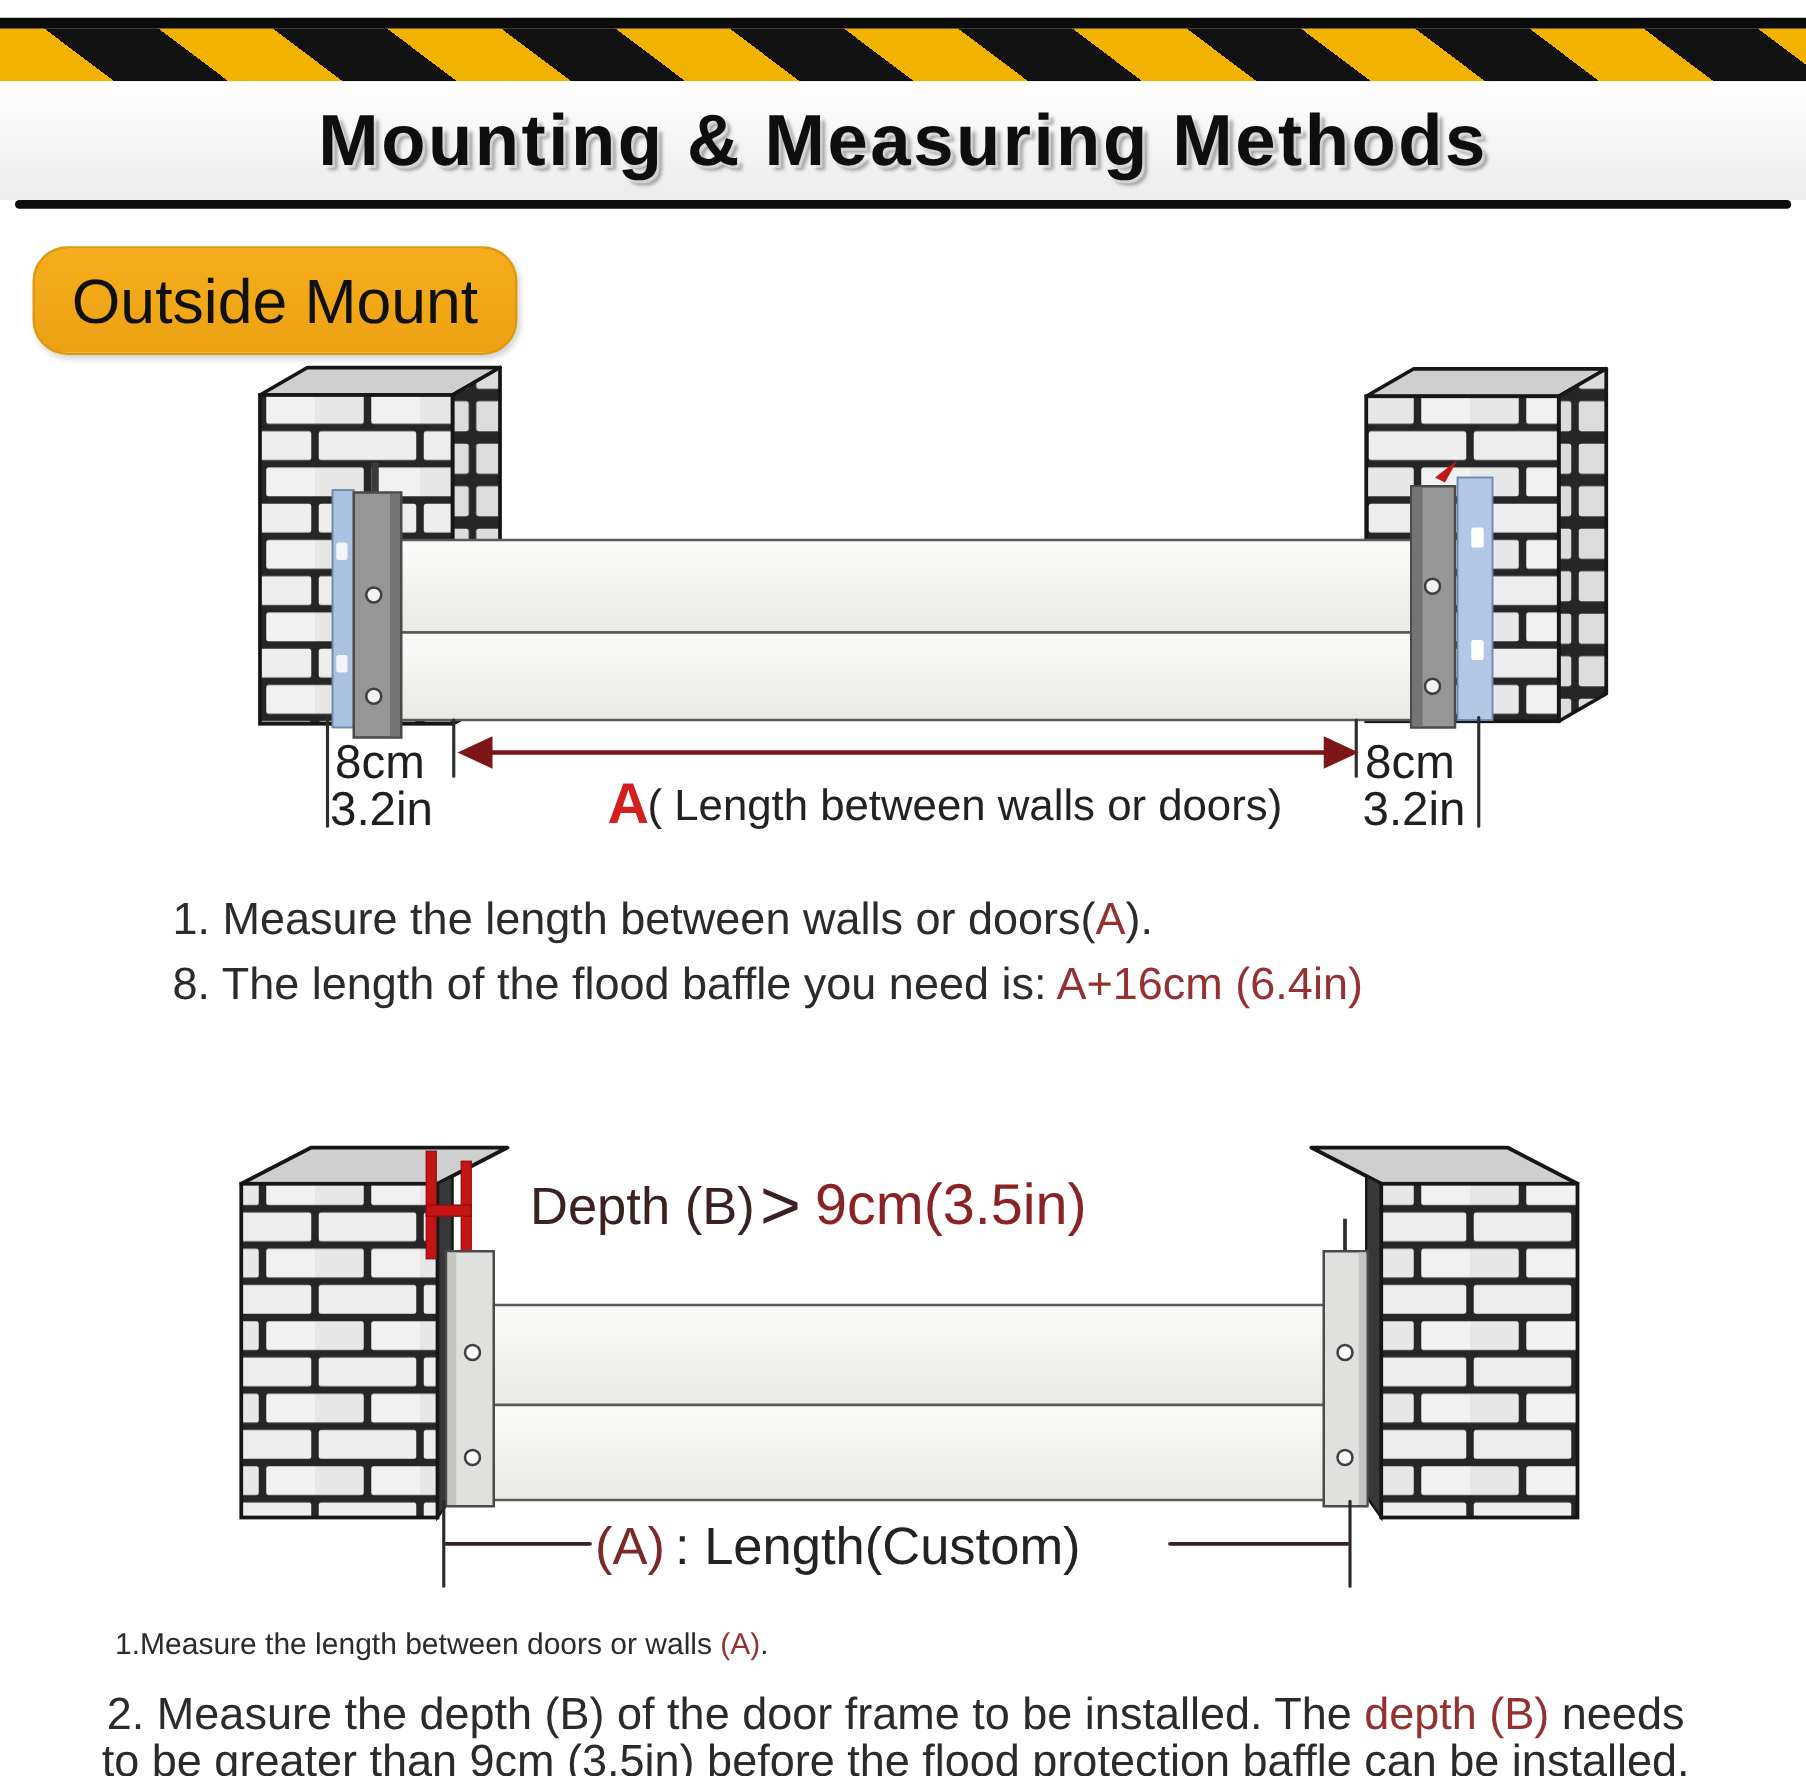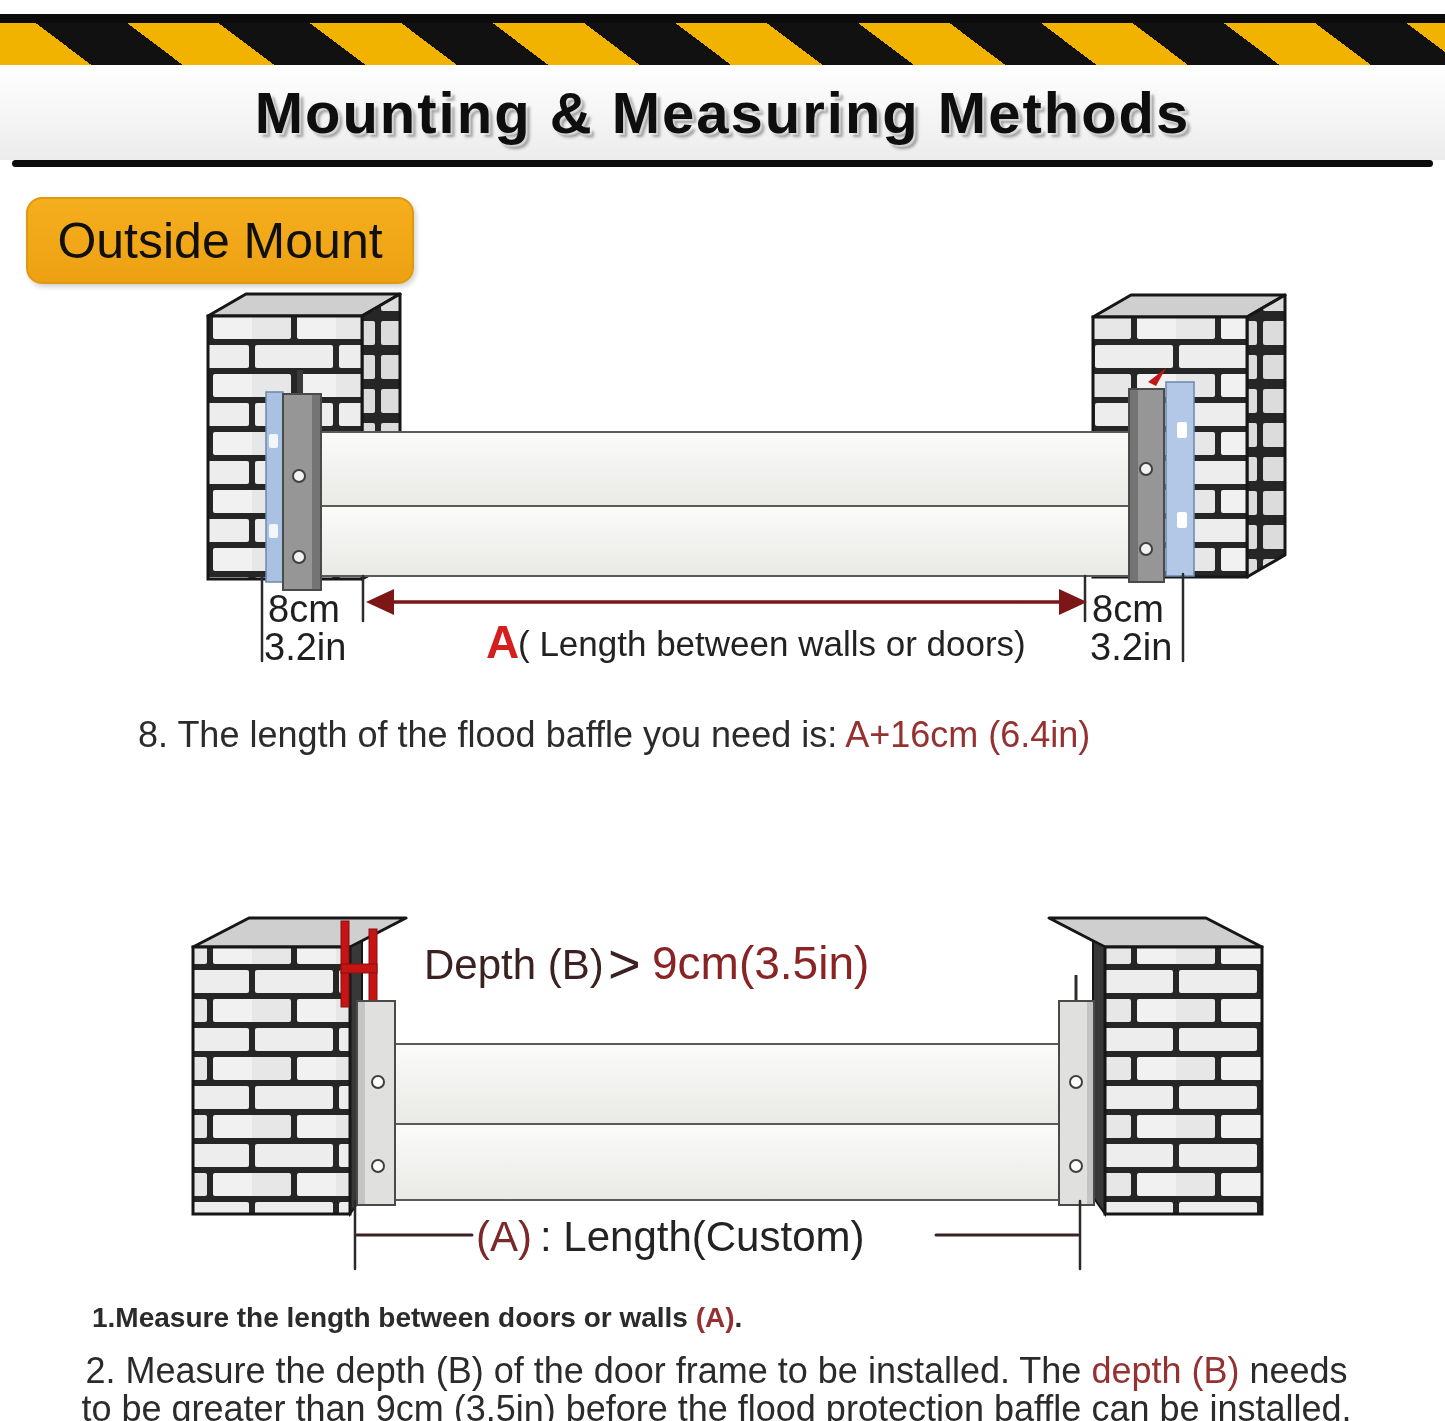--- a/index.html
+++ b/index.html
@@ -22,36 +22,36 @@
   .page-title{
     font-size:58px;font-weight:700;letter-spacing:2px;color:#0e0e0e;
     text-shadow:2px 2px 1px rgba(255,255,255,.55), 4px 4px 3px rgba(0,0,0,.35);
     white-space:nowrap;
   }
   .title-rule{position:absolute;left:12px;right:12px;top:146px;height:7px;background:#0c0c0c;border-radius:4px;}
   
   .badge{
     position:absolute;left:26px;width:384px;height:83px;
     background:linear-gradient(#f5ae1e,#eda112);
-    border:2px solid #dd9a0f;border-radius:16px;
+    border:2px solid #dd9a0f;border-radius:28px;
     box-shadow:2px 3px 5px rgba(0,0,0,.18);
     display:flex;align-items:center;justify-content:center;
     font-size:50px;color:#101010;white-space:nowrap;
   }
   .badge-outside{top:183px;}
   .badge-inside{top:806px;}
   
   .diagram{position:absolute;left:0;width:1445px;}
   .diagram-outside{top:270px;height:400px;}
   .diagram-inside{top:895px;height:380px;}
   
   .steps{position:absolute;font-size:36px;color:#2b2b2b;line-height:52px;white-space:nowrap;}
   .steps-outside{left:138px;top:695px;}
   .step-ref{color:#953131;}
-  .inside-step1{position:absolute;left:92px;top:1288px;font-size:28px;color:#2b2b2b;white-space:nowrap;font-weight:bold;}
+  .inside-step1{position:absolute;left:92px;top:1288px;font-size:24px;color:#2b2b2b;white-space:nowrap;}
   .inside-step2{
     position:absolute;left:44px;top:1338px;width:1345px;
     font-size:36px;color:#2b2b2b;text-align:center;line-height:38px;
   }
 </style>
 </head>
 <body>
 
 <div class="stage">
 
@@ -139,20 +139,21 @@
     </g>
     <text x="268" y="338" font-size="38" fill="#1f1f1f">8cm</text>
     <text x="264" y="376" font-size="38" fill="#1f1f1f">3.2in</text>
     <text x="1092" y="338" font-size="38" fill="#1f1f1f">8cm</text>
     <text x="1090" y="376" font-size="38" fill="#1f1f1f">3.2in</text>
     <text x="486" y="374" font-size="46" font-weight="bold" fill="#d41f1f">A</text>
     <text x="518" y="372" font-size="35" fill="#222222">( Length between walls or doors)</text>
   </svg>
 
   <div class="steps steps-outside">
+    <div><span>1. Measure the length between walls or doors(</span><span class="step-ref">A</span><span>).</span></div>
     <div><span>8. The length of the flood baffle you need is: </span><span class="step-ref">A+16cm (6.4in)</span></div>
   </div>
 
 
   <svg class="diagram diagram-inside" viewBox="0 0 1445 380">
     <defs>
       <pattern id="brick2" width="84" height="58" patternUnits="userSpaceOnUse">
         <rect width="84" height="58" fill="#262626"></rect>
         <rect x="3" y="3" width="78" height="23" rx="2" fill="#ededed"></rect>
         <rect x="-39" y="32" width="78" height="23" rx="2" fill="#e7e7e7"></rect>

